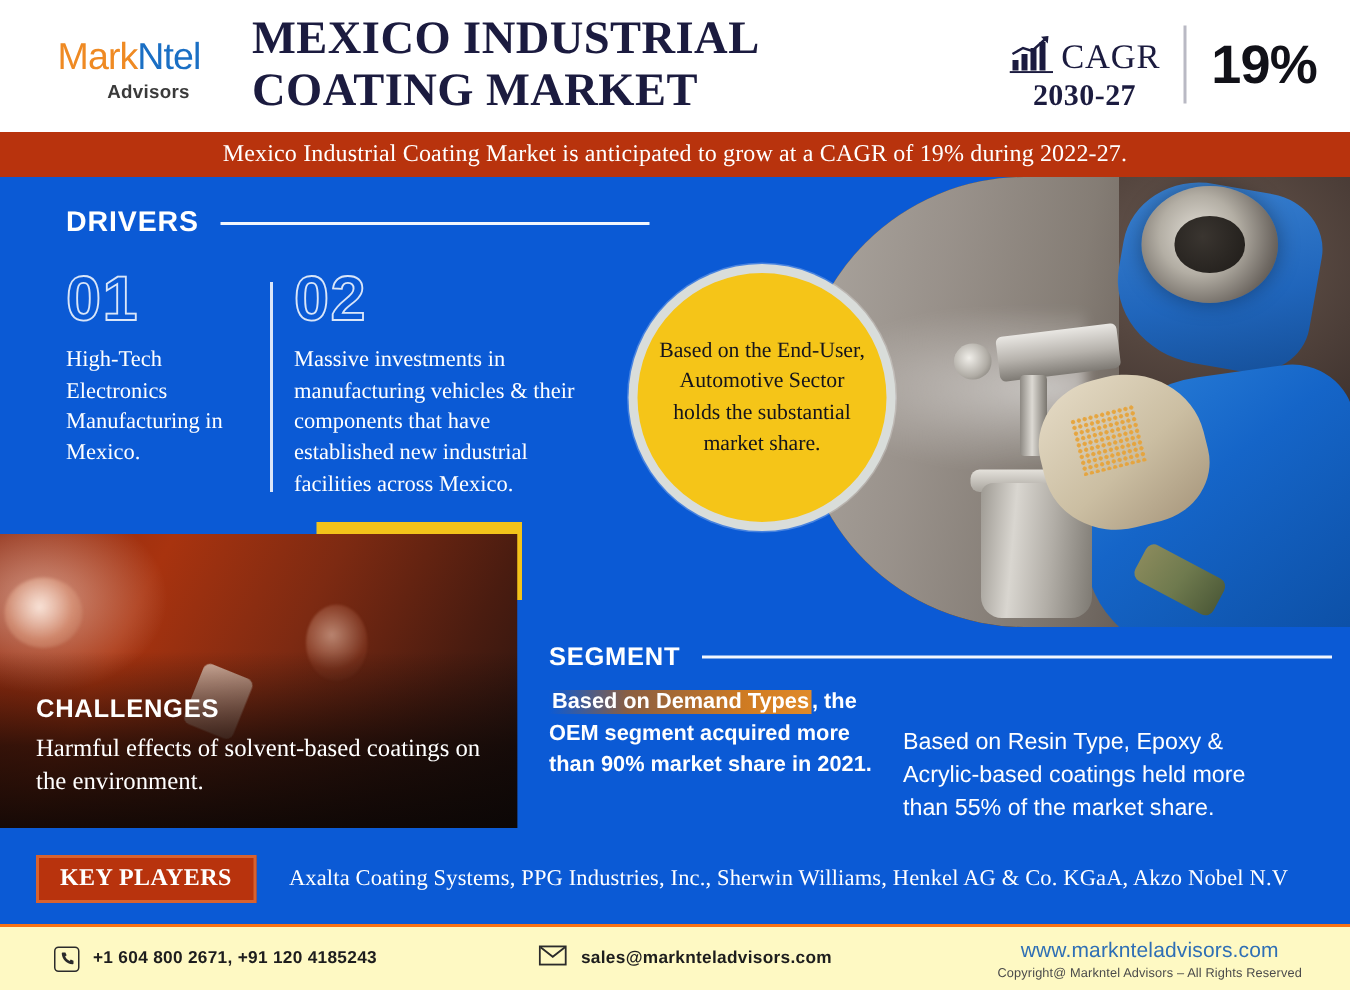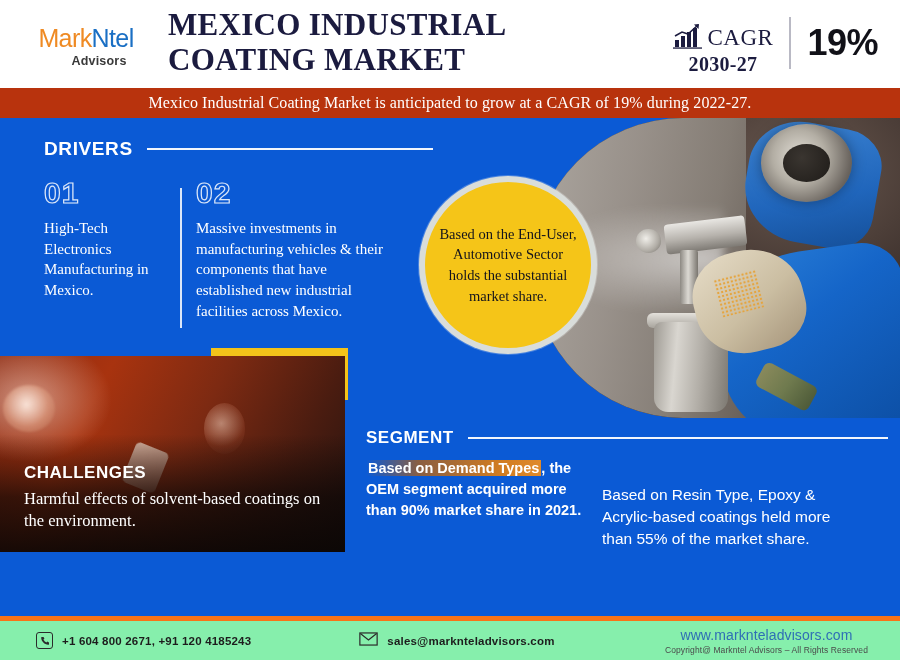--- a/index.html
+++ b/index.html
@@ -213,21 +213,21 @@
   .drivers-rule {
     width: 286px; height: 1.5px; background: #ffffff; opacity: .95;
   }
   .driver {
     position: absolute; z-index: 12;
   }
   .driver-1 { left: 44px; top: 178px; width: 132px; }
   .driver-2 { left: 196px; top: 178px; width: 200px; }
   .driver-num {
     font-family: "Liberation Sans", sans-serif;
-    font-size: 30px; font-weight: bold;
+    font-size: 42px; font-weight: bold;
     color: transparent;
     -webkit-text-stroke: 1.2px rgba(255,255,255,0.85);
     line-height: 1; letter-spacing: 1px;
   }
   .driver-text {
     font-family: "Liberation Serif", serif;
     font-size: 15px; color: #ffffff; line-height: 1.38;
     margin-top: 10px;
   }
   .driver-divider {
@@ -339,22 +339,22 @@
   }
   .kp-list {
     margin-left: 22px;
     font-family: "Liberation Serif", serif;
     font-size: 15px; color: #ffffff; letter-spacing: 0.1px;
   }
 
   
   .footer {
     position: absolute; left: 0; bottom: 0; width: 900px; height: 44px;
-    background: #86efac;
-    border-top: 5px solid #f97316;
+    background: #fef9c3;
+    border-top: 2px solid #f97316;
     display: flex; align-items: center;
     z-index: 20;
   }
   .f-item { display: flex; align-items: center; gap: 9px; }
   .f-phone { margin-left: 36px; }
   .f-mail { margin-left: 108px; }
   .f-icon-box {
     width: 17px; height: 17px; border: 1.3px solid #2b2b2b;
     border-radius: 3px; display: flex; align-items: center; justify-content: center;
   }
@@ -469,20 +469,24 @@
     <div class="seg-title">SEGMENT</div>
     <div class="seg-rule"></div>
   </div>
   <div class="seg-col-1">
     <div class="seg-bold"><span class="seg-hl">Based on Demand Types</span><span>, the OEM segment acquired more than 90% market share in 2021.</span></div>
   </div>
   <div class="seg-col-2">
     <div class="seg-reg">Based on Resin Type, Epoxy &amp; Acrylic-based coatings held more than 55% of the market share.</div>
   </div>
 
+  <div class="kp-row">
+    <div class="kp-badge">KEY PLAYERS</div>
+    <div class="kp-list">Axalta Coating Systems, PPG Industries, Inc., Sherwin Williams, Henkel AG &amp; Co. KGaA, Akzo Nobel N.V</div>
+  </div>
 
   <div class="footer">
     <div class="f-item f-phone">
       <span class="f-icon-box">
         <svg width="10" height="10" viewBox="0 0 12 12">
             <path d="M2.2 1.2h2.1l1 2.2-1.2.9a6.4 6.4 0 0 0 3.6 3.6l.9-1.2 2.2 1v2.1c0 .5-.4.9-.9.8C5.3 10.2 1.8 6.7 1.4 2.1a.8.8 0 0 1 .8-.9z" fill="#2b2b2b"></path>
           </svg>
       </span>
       <span class="f-text">+1 604 800 2671, +91 120 4185243</span>
     </div>

